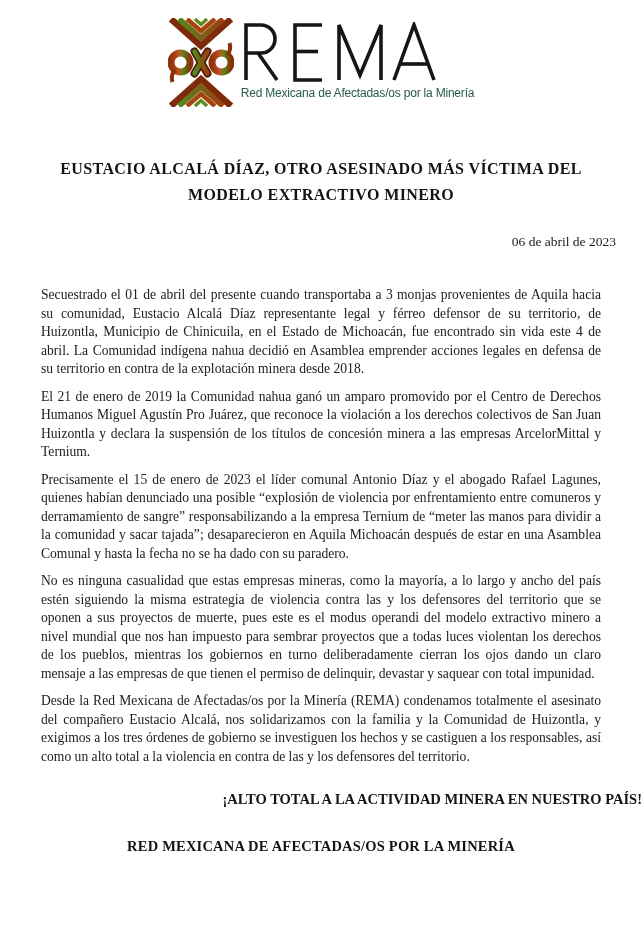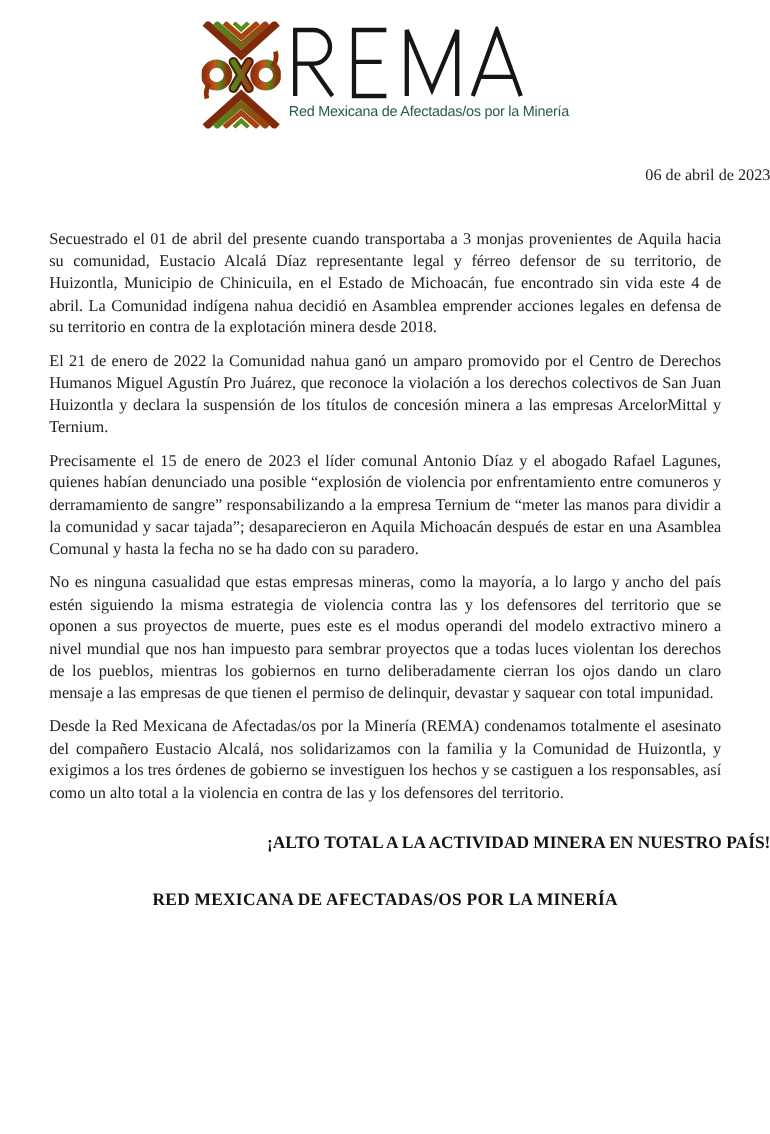--- a/index.html
+++ b/index.html
@@ -34,20 +34,21 @@
     max-width: 558px;
     text-align: center;
     font-weight: bold;
     font-size: 16px;
     line-height: 26px;
     letter-spacing: 0.4px;
     color: #141414;
   }
   .doc-date {
     margin-top: 26px;
+    padding-right: 26px;
     text-align: right;
     font-size: 13.5px;
     color: #222222;
   }
   .bodytext {
     margin: 36px 41px 0;
     font-size: 13.6px;
     line-height: 18.5px;
     text-align: justify;
     color: #212121;
@@ -140,26 +141,27 @@
             </g>
           </svg>
         </span>
         <span class="visually-hidden">REMA</span>
         <div class="tagline">Red Mexicana de Afectadas/os por la Minería</div>
       </div>
 
     </div>
   </div>
 
+  <h1 class="doc-title">EUSTACIO ALCALÁ DÍAZ, OTRO ASESINADO MÁS VÍCTIMA DEL MODELO EXTRACTIVO MINERO</h1>
 
   <div class="doc-date">06 de abril de 2023</div>
 
   <div class="bodytext">
     <p>Secuestrado el 01 de abril del presente cuando transportaba a 3 monjas provenientes de Aquila hacia su comunidad, Eustacio Alcalá Díaz representante legal y férreo defensor de su territorio, de Huizontla, Municipio de Chinicuila, en el Estado de Michoacán, fue encontrado sin vida este 4 de abril.  La Comunidad indígena nahua decidió en Asamblea emprender acciones legales en defensa de su territorio en contra de la explotación minera desde 2018.</p>
-    <p>El 21 de enero de 2022 la Comunidad nahua ganó un amparo promovido por el Centro de Derechos Humanos Miguel Agustín Pro Juárez, que reconoce la violación a los derechos colectivos de San Juan Huizontla y declara la suspensión de los títulos de concesión minera a las empresas ArcelorMittal y Ternium.</p>
+    <p>El 21 de enero de 2019 la Comunidad nahua ganó un amparo promovido por el Centro de Derechos Humanos Miguel Agustín Pro Juárez, que reconoce la violación a los derechos colectivos de San Juan Huizontla y declara la suspensión de los títulos de concesión minera a las empresas ArcelorMittal y Ternium.</p>
     <p>Precisamente el 15 de enero de 2023 el líder comunal Antonio Díaz y el abogado Rafael Lagunes, quienes habían denunciado una posible “explosión de violencia por enfrentamiento entre comuneros y derramamiento de sangre” responsabilizando a la empresa Ternium de “meter las manos para dividir a la comunidad y sacar tajada”; desaparecieron en Aquila Michoacán después de estar en una Asamblea Comunal y hasta la fecha no se ha dado con su paradero.</p>
     <p>No es ninguna casualidad que estas empresas mineras, como la mayoría, a lo largo y ancho del país estén siguiendo la misma estrategia de violencia contra las y los defensores del territorio que se oponen a sus proyectos de muerte, pues este es el modus operandi del modelo extractivo minero a nivel mundial que nos han impuesto para sembrar proyectos que a todas luces violentan los derechos de los pueblos, mientras los gobiernos en turno deliberadamente cierran los ojos dando un claro mensaje a las empresas de que tienen el permiso de delinquir, devastar y saquear con total impunidad.</p>
     <p>Desde la Red Mexicana de Afectadas/os por la Minería (REMA) condenamos totalmente el asesinato del compañero Eustacio Alcalá, nos solidarizamos con la familia y la Comunidad de Huizontla, y exigimos a los tres órdenes de gobierno se investiguen los hechos y se castiguen a los responsables, así como un alto total a la violencia en contra de las y los defensores del territorio.</p>
   </div>
 
   <div class="slogan slogan-1">¡ALTO TOTAL A LA ACTIVIDAD MINERA EN NUESTRO PAÍS!</div>
 
   <div class="signature">RED MEXICANA DE AFECTADAS/OS POR LA MINERÍA</div>
 
 </div>

